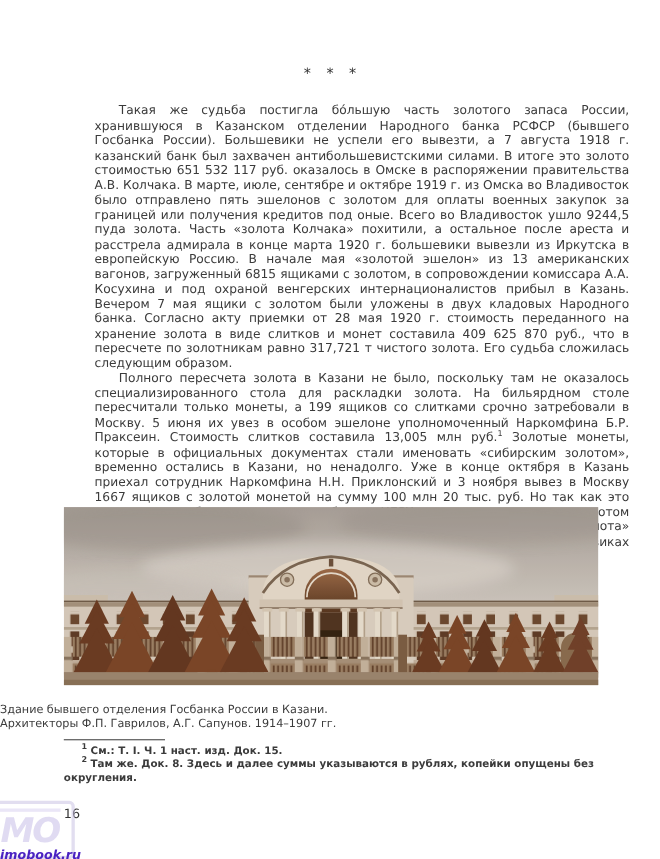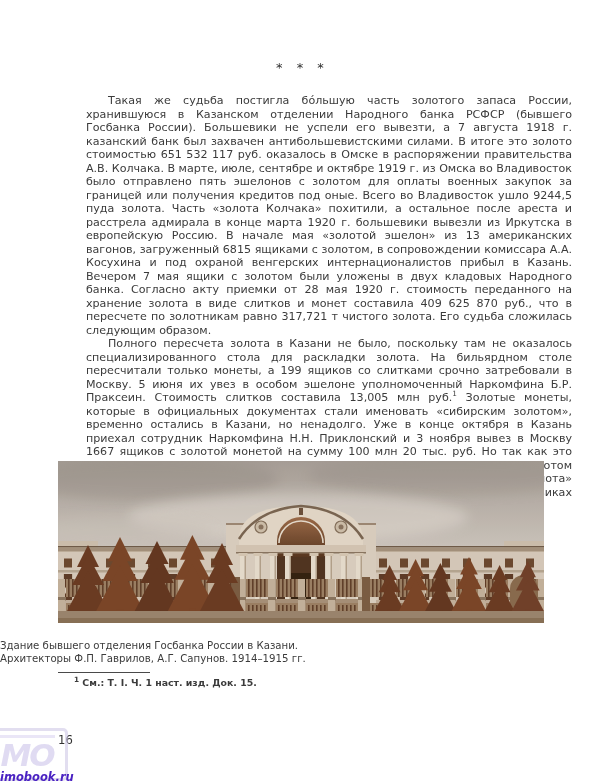--- a/index.html
+++ b/index.html
@@ -175,27 +175,28 @@
     <g>
       <rect x="0" y="150" width="486" height="12" fill="#9b8670"></rect>
       <rect x="0" y="157" width="486" height="5" fill="#887158"></rect>
     </g>
 
     <rect width="486" height="162" fill="#7a4a28" opacity="0.05"></rect>
   </svg>
 
   <div class="caption">
     <div>Здание бывшего отделения Госбанка России в Казани.</div>
-    <div>Архитекторы Ф.П. Гаврилов, А.Г. Сапунов. 1914–1915 гг.</div>
+    <div>Архитекторы Ф.П. Гаврилов, А.Г. Сапунов. 1914–1907 гг.</div>
   </div>
 
   <div class="fnrule"></div>
 
   <div class="footnotes">
     <div class="fn"><sup>1</sup><span> См.: Т. I. Ч. 1 наст. изд. Док. 15.</span></div>
+    <div class="fn"><sup>2</sup><span> Там же. Док. 8. Здесь и далее суммы указываются в рублях, копейки опущены без округления.</span></div>
   </div>
 
   <div class="pagenum">16</div>
 
   <div class="mo-logo">
     <div class="mo-bar"></div>
     <span>MO</span>
   </div>
 
   <div class="site-mark">imobook.ru</div>

